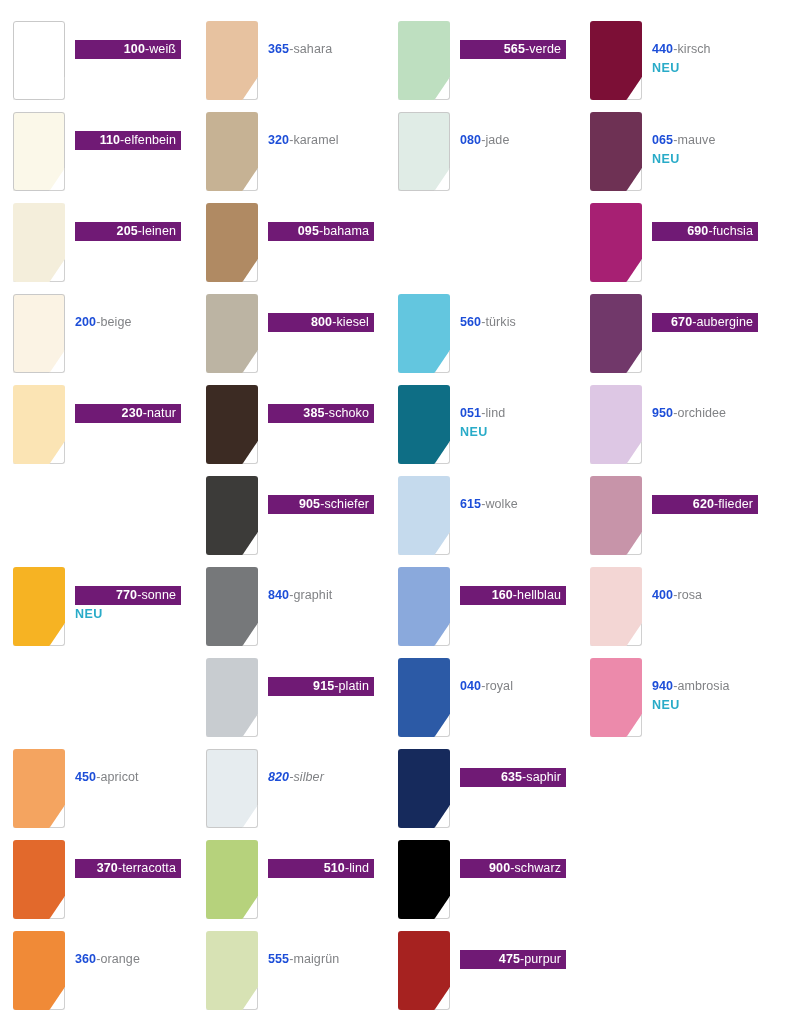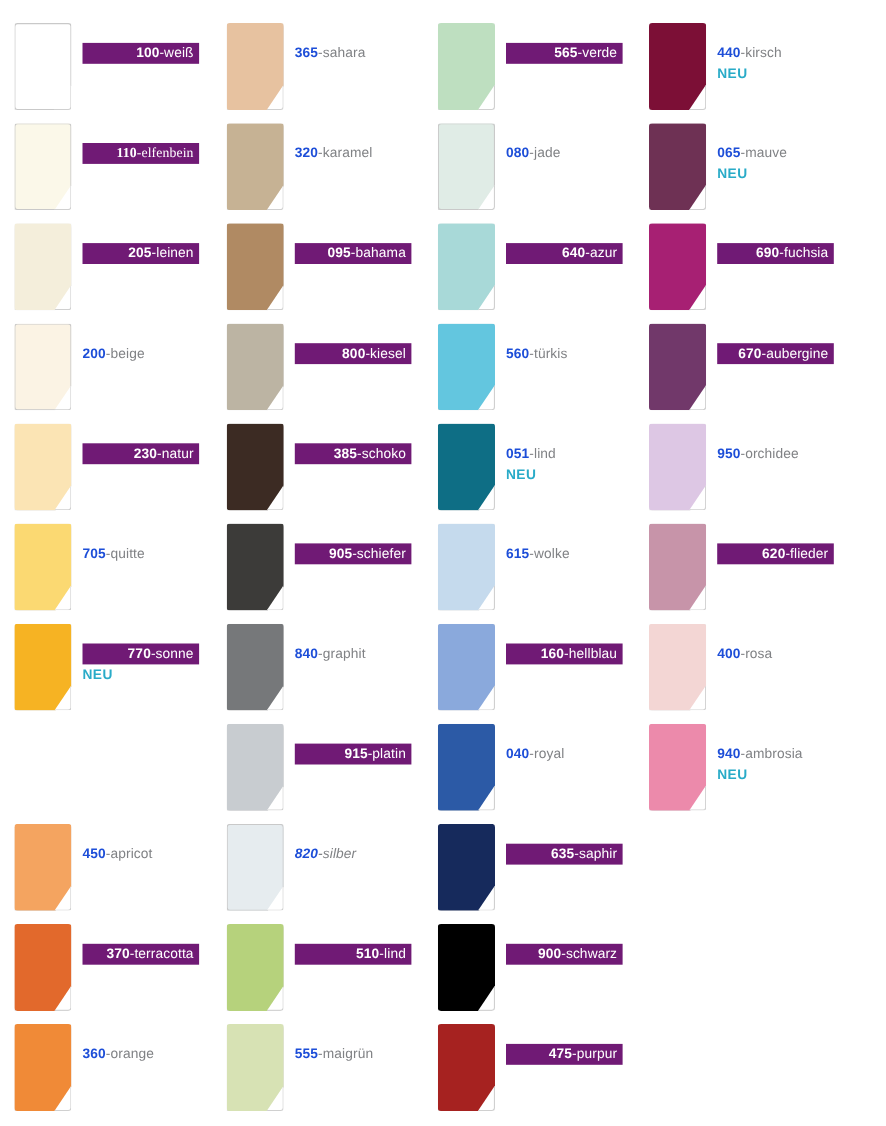--- a/index.html
+++ b/index.html
@@ -154,21 +154,21 @@
     <div class="entry" style="left: 13px; top: 21px;">
       <div class="card-wrap">
         <div class="card outlined" style="background: rgb(255, 255, 255);"></div>
         <div class="fold"></div>
         <div class="crease">
           <i></i>
         </div>
       </div>
       <div class="label"><span class="name-line hl"><span class="num">100</span><span class="nm">-</span><span class="nm">weiß</span></span></div>
     </div>
-    <div class="entry" style="left: 13px; top: 112px; font-family: Liberation Serif, serif;">
+    <div class="entry" style="left: 13px; top: 112px;">
       <div class="card-wrap">
         <div class="card outlined" style="background: rgb(251, 248, 233);"></div>
         <div class="fold"></div>
         <div class="crease">
           <i></i>
         </div>
       </div>
       <div class="label"><span class="name-line hl"><span class="num">110</span><span class="nm">-</span><span class="nm">elfenbein</span></span></div>
     </div>
     <div class="entry" style="left: 13px; top: 203px;">
@@ -194,30 +194,20 @@
     <div class="entry" style="left: 13px; top: 385px;">
       <div class="card-wrap">
         <div class="card" style="background: rgb(251, 228, 180);"></div>
         <div class="fold"></div>
         <div class="crease">
           <i></i>
         </div>
       </div>
       <div class="label"><span class="name-line hl"><span class="num">230</span><span class="nm">-</span><span class="nm">natur</span></span></div>
     </div>
-    <div class="entry" style="left: 13px; top: 476px;">
-      <div class="card-wrap">
-        <div class="card" style="background: rgb(251, 217, 114);"></div>
-        <div class="fold"></div>
-        <div class="crease">
-          <i></i>
-        </div>
-      </div>
-      <div class="label"><span class="name-line plain"><span class="num">705</span><span class="nm">-</span><span class="nm">quitte</span></span></div>
-    </div>
     <div class="entry" style="left: 13px; top: 567px;">
       <div class="card-wrap">
         <div class="card" style="background: rgb(246, 179, 35);"></div>
         <div class="fold"></div>
         <div class="crease">
           <i></i>
         </div>
       </div>
       <div class="label"><span class="name-line hl"><span class="num">770</span><span class="nm">-</span><span class="nm">sonne</span></span><span class="neu">NEU</span></div>
     </div>
@@ -374,30 +364,20 @@
     <div class="entry" style="left: 398px; top: 112px;">
       <div class="card-wrap">
         <div class="card outlined" style="background: rgb(224, 236, 230);"></div>
         <div class="fold"></div>
         <div class="crease">
           <i></i>
         </div>
       </div>
       <div class="label"><span class="name-line plain"><span class="num">080</span><span class="nm">-</span><span class="nm">jade</span></span></div>
     </div>
-    <div class="entry" style="left: 398px; top: 203px;">
-      <div class="card-wrap">
-        <div class="card" style="background: rgb(168, 217, 216);"></div>
-        <div class="fold"></div>
-        <div class="crease">
-          <i></i>
-        </div>
-      </div>
-      <div class="label"><span class="name-line hl"><span class="num">640</span><span class="nm">-</span><span class="nm">azur</span></span></div>
-    </div>
     <div class="entry" style="left: 398px; top: 294px;">
       <div class="card-wrap">
         <div class="card" style="background: rgb(99, 198, 223);"></div>
         <div class="fold"></div>
         <div class="crease">
           <i></i>
         </div>
       </div>
       <div class="label"><span class="name-line plain"><span class="num">560</span><span class="nm">-</span><span class="nm">türkis</span></span></div>
     </div>

